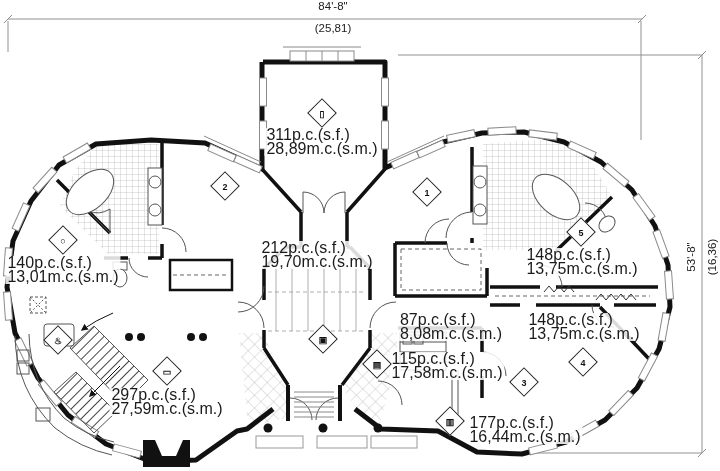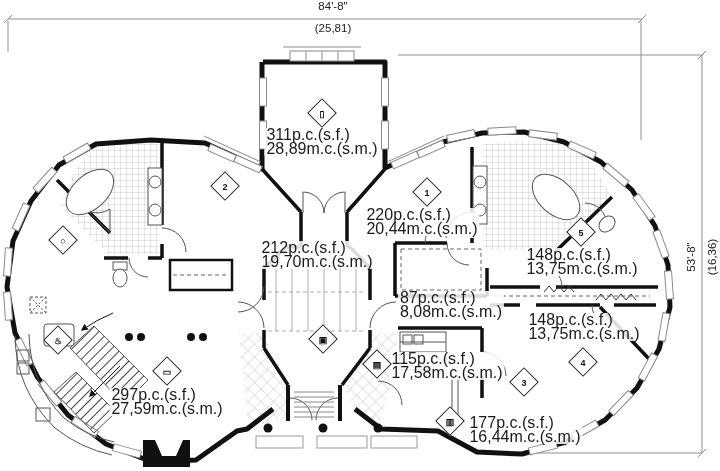--- a/index.html
+++ b/index.html
@@ -233,33 +233,33 @@
 
 <div class="dim hdim" style="left:333px;top:0px">84'-8"</div>
 <div class="dim hdim" style="left:333px;top:22px">(25,81)</div>
 <div class="dim vdim" style="left:691px;top:257px">53'-8"</div>
 <div class="dim vdim" style="left:712px;top:257px">(16,36)</div>
 
 <div class="room-label" style="left:322px;top:128px">
   <span>311p.c.(s.f.)</span><br>
   <span>28,89m.c.(s.m.)</span>
 </div>
-<div class="room-label" style="left:422px;top:208px">
-  <span>220p.c.(s.f.)</span><br>
-  <span>20,44m.c.(s.m.)</span>
-</div>
 <div class="room-label" style="left:317px;top:241px">
   <span>212p.c.(s.f.)</span><br>
   <span>19,70m.c.(s.m.)</span>
 </div>
+<div class="room-label" style="left:63px;top:256px">
+  <span>140p.c.(s.f.)</span><br>
+  <span>13,01m.c.(s.m.)</span>
+</div>
 <div class="room-label" style="left:167px;top:388px">
   <span>297p.c.(s.f.)</span><br>
   <span>27,59m.c.(s.m.)</span>
 </div>
-<div class="room-label" style="left:451px;top:291px">
+<div class="room-label" style="left:451px;top:313px">
   <span>87p.c.(s.f.)</span><br>
   <span>8,08m.c.(s.m.)</span>
 </div>
 <div class="room-label" style="left:582px;top:248px">
   <span>148p.c.(s.f.)</span><br>
   <span>13,75m.c.(s.m.)</span>
 </div>
 <div class="room-label" style="left:584px;top:313px">
   <span>148p.c.(s.f.)</span><br>
   <span>13,75m.c.(s.m.)</span>

